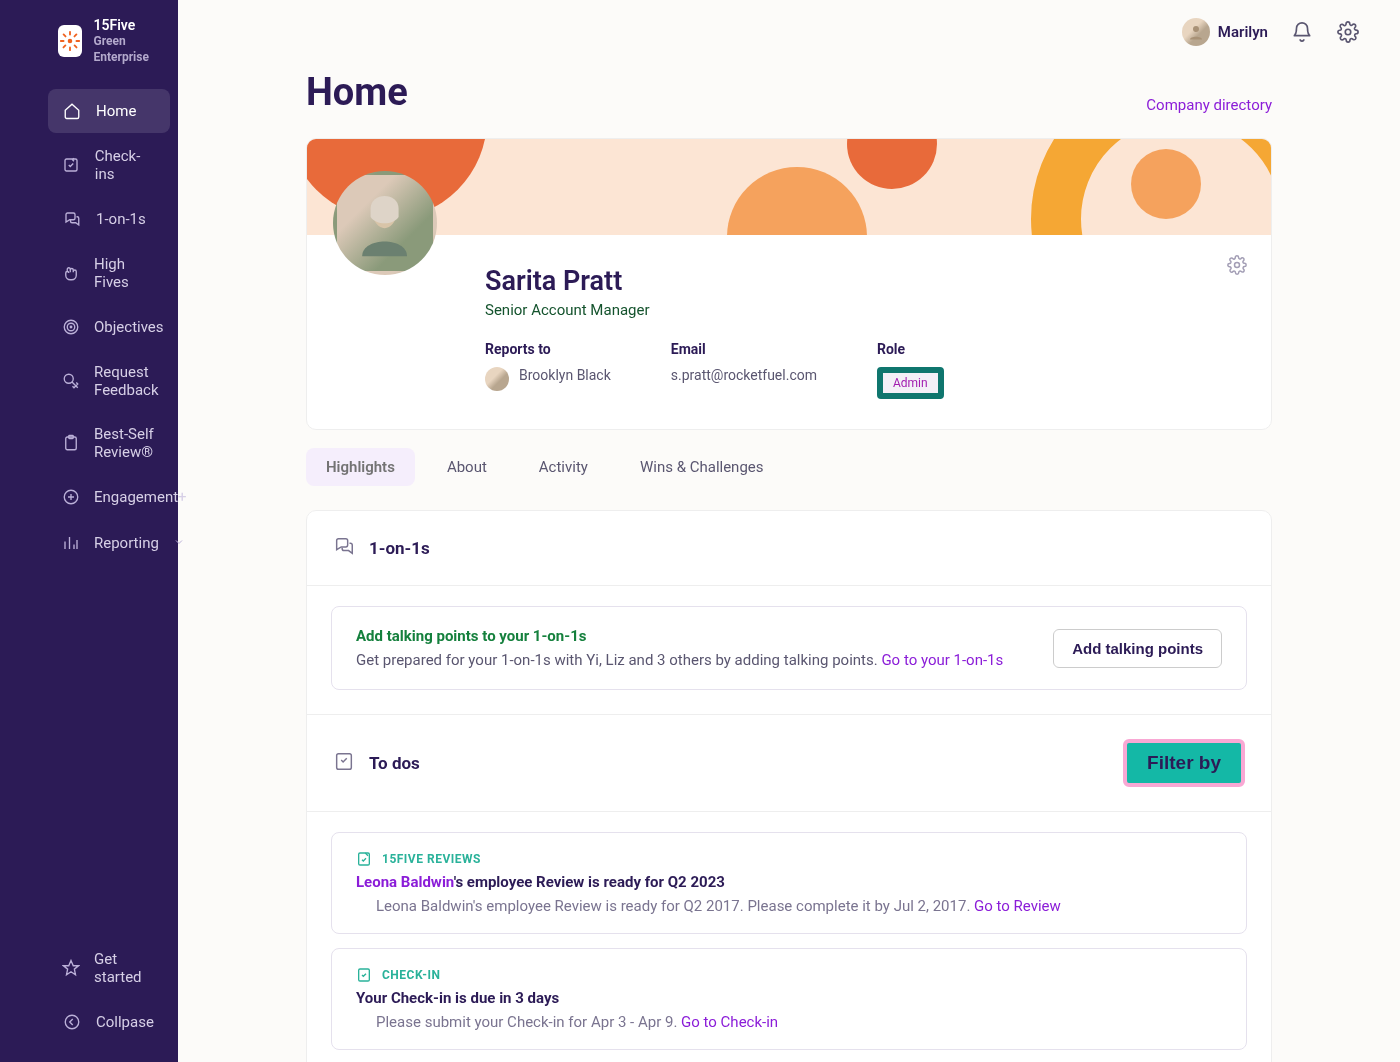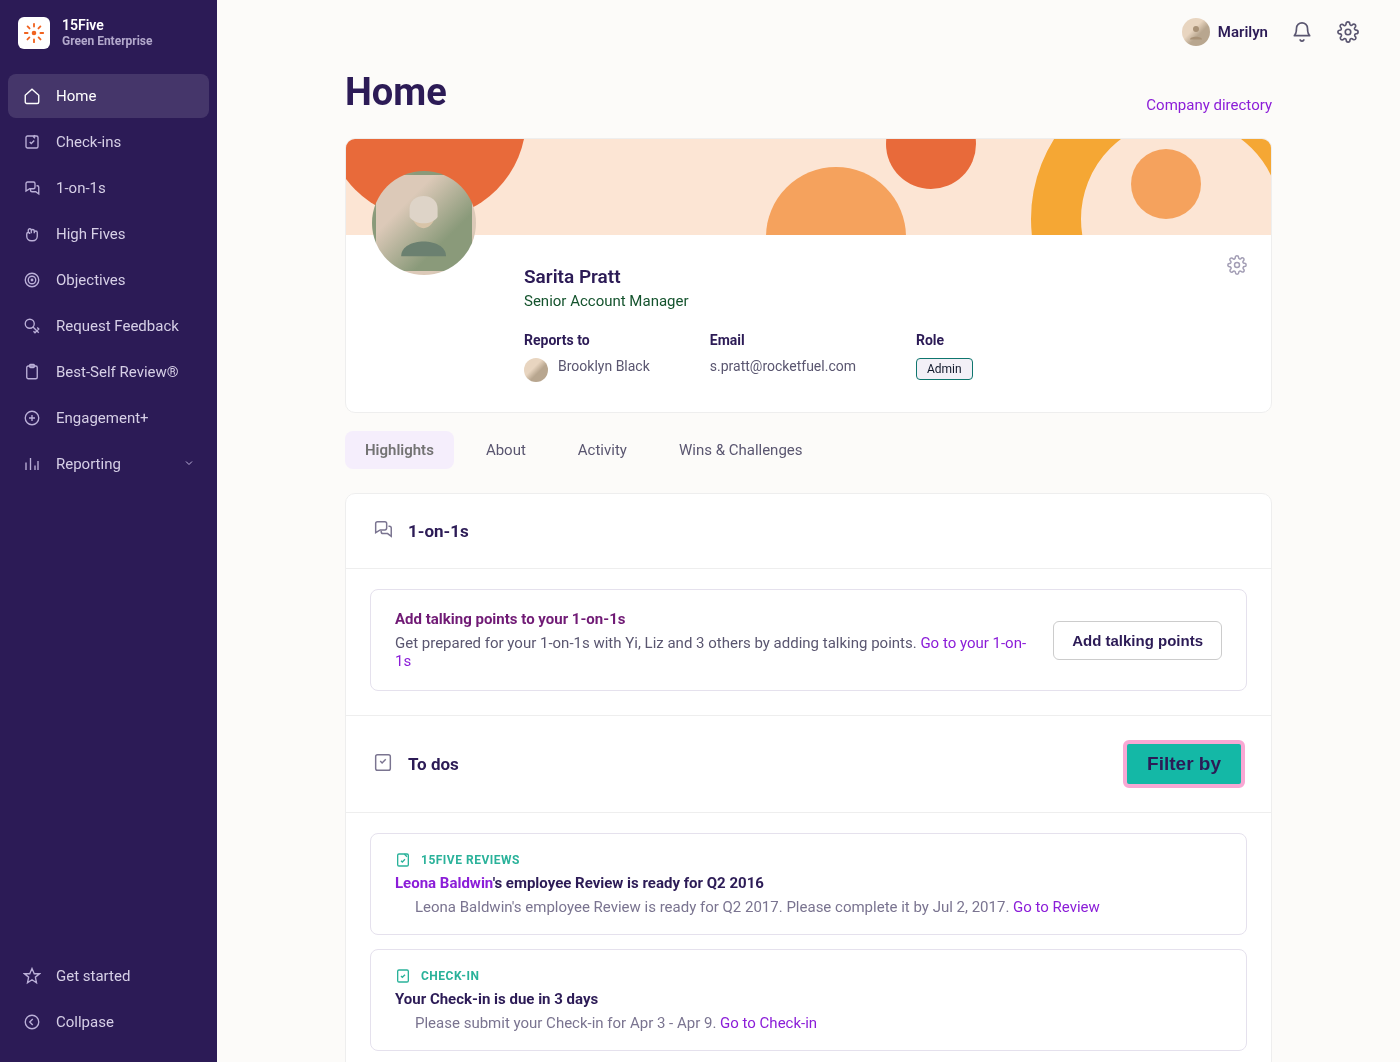--- a/index.html
+++ b/index.html
@@ -8,26 +8,27 @@
       background: #fcfbf9;
       color: #1a1a2e;
       width: 1400px;
       height: 1062px;
       overflow: hidden;
     }
     .app { display: flex; height: 100%; }
     
     
     .sidebar {
-      width: 217px;
+      width: 178px;
       background: #2c1b56;
       color: #fff;
       display: flex;
       flex-direction: column;
       flex-shrink: 0;
+      padding-left: 40px;
     }
     .sidebar-header {
       display: flex;
       align-items: center;
       gap: 12px;
       padding: 16px 18px 18px 18px;
     }
     .logo-box {
       width: 32px; height: 32px;
       background: #fff;
@@ -97,28 +98,28 @@
     .profile-body { padding: 0 30px 30px 30px; position: relative; }
     .profile-avatar {
       width: 104px; height: 104px; border-radius: 50%;
       background: linear-gradient(135deg,#dcc9b8 30%,#8a9a7a 70%);
       border: 4px solid transparent;
       position: absolute; top: -64px; left: 26px;
       display:flex;align-items:center;justify-content:center;overflow:hidden;
     }
     .profile-avatar svg{width:70%;height:70%;}
     .profile-info { padding-top: 30px; padding-left: 148px; }
-    .profile-name { font-size: 19px; font-weight: 600; color: #2c1b56; }
+    .profile-name { font-size: 27px; font-weight: 600; color: #2c1b56; }
     .profile-role { font-size: 15px; color: #14532d; margin-top: 4px; }
     .settings-btn { position: absolute; right: 24px; top: 20px; cursor:pointer; }
     .settings-btn svg{width:20px;height:20px;stroke:#a39eb5;fill:none;stroke-width:1.8;}
     .profile-details { display: flex; gap: 60px; margin-top: 22px; padding-left: 148px; }
     .detail-col .lbl { font-size: 14px; font-weight: 700; color: #2c1b56; }
     .detail-col .val { font-size: 14px; color: #5a5670; margin-top: 10px; display:flex;align-items:flex-start;gap:10px;}
-    .badge { background:#f3f0f7;border:1px solid #0f766e;padding:3px 10px;border-radius:4px;font-size:12px;color:#0f172a;}
+    .badge { background:#f3f0f7;border:6px solid #0f766e;padding:3px 10px;border-radius:4px;font-size:12px;color:#a21caf;}
     .avatar-xs{width:24px;height:24px;border-radius:50%;background:linear-gradient(135deg,#e8d5c0 40%,#b8a68f 60%);}
     
     .tabs { display:flex; gap:12px; margin-bottom: 24px; }
     .tab {
       padding: 10px 20px; border-radius: 8px;
       font-size: 15px; color: #5a5670; cursor: pointer;
     }
     .tab.active { background: #f5eefc; color: #737373; font-weight: 600; }
     
     .section-card {
@@ -134,21 +135,21 @@
     .section-head .filter-btn{
       margin-left:auto;border:4px solid #f9a8d4;padding:9px 20px;border-radius:6px;
       font-size:19px;font-weight:600;color:#2c1b56;background:#14b8a6;cursor:pointer;
     }
     .section-body{ padding: 20px 24px 24px 24px; }
     .prompt-card{
       border:1px solid #e5e1ed;border-radius:8px;padding:20px 24px;
       display:flex;align-items:center;gap:20px;
     }
     .prompt-text{flex:1;}
-    .prompt-title{font-size:15px;font-weight:700;color:#701a75;margin-bottom:6px;}
+    .prompt-title{font-size:15px;font-weight:700;color:#15803d;margin-bottom:6px;}
     .prompt-sub{font-size:15px;color:#5a5670;}
     .btn-outline{
       border:1px solid #ccc;padding:10px 18px;border-radius:6px;
       font-size:15px;font-weight:600;color:#2c1b56;background:#fff;cursor:pointer;white-space:nowrap;
     }
     .todo-item{
       border:1px solid #e5e1ed;border-radius:8px;padding:18px 24px;margin-bottom:14px;
     }
     .todo-tag{display:flex;align-items:center;gap:10px;margin-bottom:6px;}
     .todo-tag svg{width:16px;height:16px;stroke:#2ab29a;fill:none;stroke-width:2;}
@@ -403,21 +404,21 @@
         </div>
         <div class="section-body">
           <div class="todo-item">
             <div class="todo-tag">
               <svg viewBox="0 0 24 24">
                   <rect x="4" y="3" width="16" height="18" rx="2"></rect>
                   <path d="M14 3l4 4M9 13l2 2 4-4"></path>
                 </svg>
               <span class="todo-tag-text">15FIVE REVIEWS</span>
             </div>
-            <div class="todo-title"><span class="person">Leona Baldwin</span><span>'s employee Review is ready for Q2 2016</span></div>
+            <div class="todo-title"><span class="person">Leona Baldwin</span><span>'s employee Review is ready for Q2 2023</span></div>
             <div class="todo-desc"><span>Leona Baldwin's employee Review is ready for Q2 2017. Please complete it by Jul 2, 2017. </span><a class="link">Go to Review</a></div>
           </div>
           <div class="todo-item">
             <div class="todo-tag">
               <svg viewBox="0 0 24 24">
                   <rect x="4" y="3" width="16" height="18" rx="2"></rect>
                   <path d="M9 12l2 2 4-4"></path>
                 </svg>
               <span class="todo-tag-text">CHECK-IN</span>
             </div>

